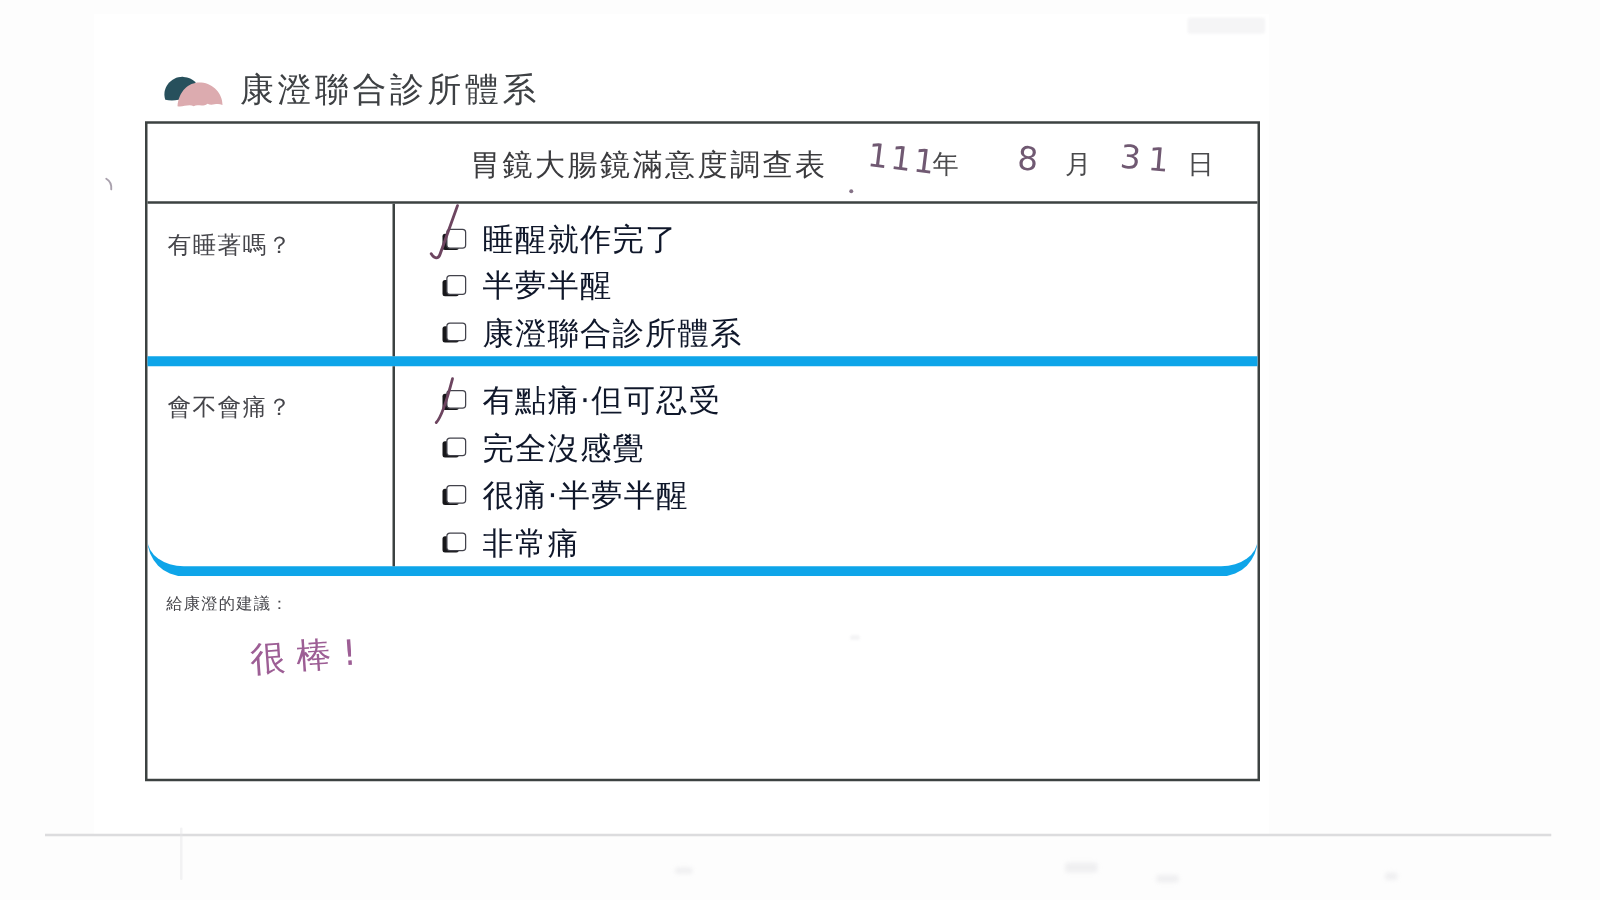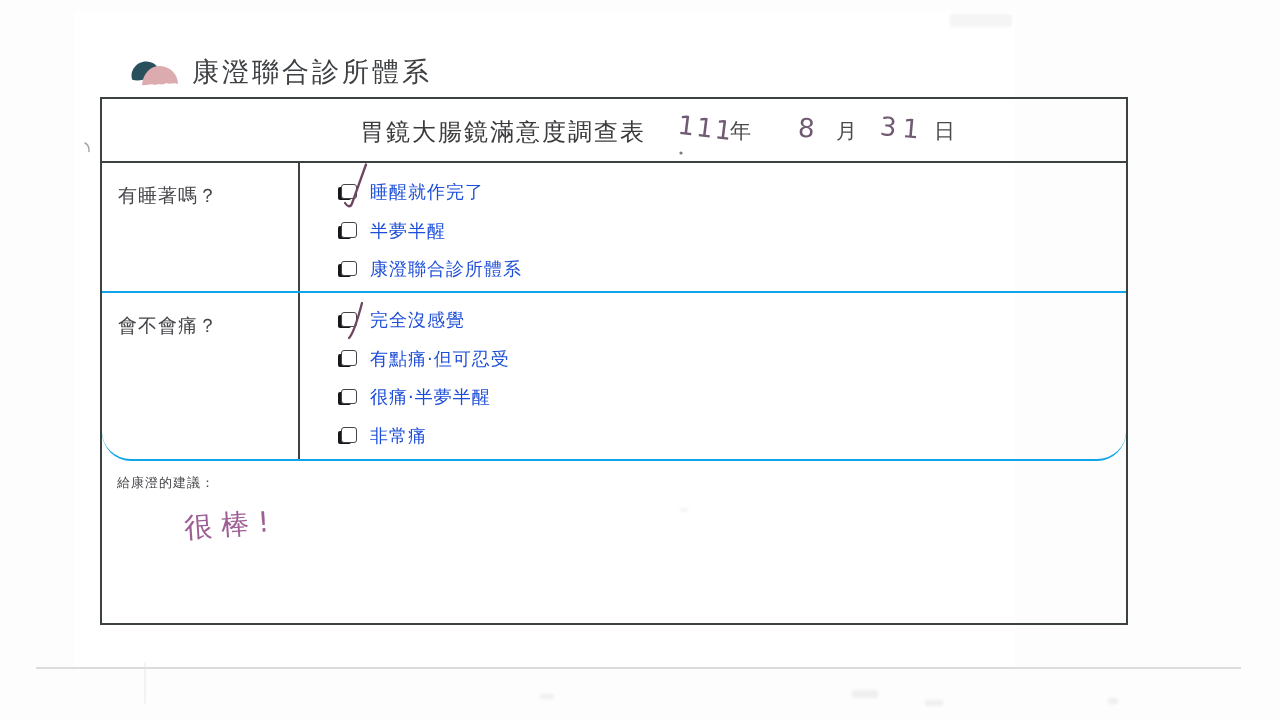--- a/index.html
+++ b/index.html
@@ -7,44 +7,44 @@
               font-family:"DejaVu Sans","Liberation Sans",sans-serif; }
   .screen { position:relative; width:1280px; height:720px; background:#fdfdfd; }
   .paper { position:absolute; left:75px; top:11px; width:940px; height:657px; background:#ffffff; }
 
   
   .logo { position:absolute; left:128px; top:54px; display:flex; align-items:center; gap:10px; }
   .logo-icon { width:54px; height:36px; }
   .clinic-name { font-size:27px; font-weight:500; letter-spacing:3px; color:#3e4144; }
 
   
-  .form-table { position:absolute; left:100px; top:97px; width:1028px; height:528px;
+  .form-table { position:absolute; left:116px; top:97px; width:892px; height:528px;
                 border:2px solid #3c4241; background:transparent; }
   .title-row { position:relative; height:64px; border-bottom:2px solid #3c4241; }
   .form-title { position:absolute; left:258px; top:17px; font-size:24px; font-weight:500;
                 letter-spacing:2px; color:#3b3b3e; }
   .date-part { position:absolute; font-size:21px; color:#4a4a4c; top:18px; }
   .dp-year-label  { left:628px; }
   .dp-month-label { left:734px; }
   .dp-day-label   { left:832px; }
   .hw { font-size:26px; color:#705972; top:14px; }
   .hw-year  { left:576px; transform:rotate(7deg); letter-spacing:2px; }
   .hw-month { left:696px; transform:rotate(4deg); }
   .hw-day   { left:778px; transform:rotate(5deg); letter-spacing:6px; }
 
-  .q-row { display:flex; border-bottom:2px solid #0ea5e9; }
+  .q-row { display:flex; border-bottom:8px solid #0ea5e9; }
   .q-row-1 { height:130px; }
   .q-row-2 { height:168px;border-radius:29px; }
   .q-label-cell { width:198px; border-right:2px solid #3c4241; padding:20px 0 0 16px; }
   .q-label { font-size:19px; color:#45454a; letter-spacing:1px; }
   .q-options-cell { flex:1; padding-left:40px; display:flex; flex-direction:column; }
   .q-row-1 .q-options-cell { padding-top:10px; }
   .q-row-2 .q-options-cell { padding-top:8px; }
   .option { display:flex; align-items:center; height:38.5px; gap:13px; position:relative; }
-  .option-label { font-size:18px; color:#1d4ed8; letter-spacing:1px; }
+  .option-label { font-size:25px; color:#0f172a; letter-spacing:1px; }
 
   
   .checkbox { position:relative; width:17px; height:17px; flex:0 0 17px; }
   .checkbox::before { content:""; position:absolute; left:-2.5px; top:3.5px; width:13px; height:13px;
                       background:#17171a; border-radius:2px; }
   .checkbox::after  { content:""; position:absolute; left:1px; top:0; width:13.5px; height:13.5px;
                       background:#ffffff; border:1.9px solid #43434c; border-radius:3px; }
 
   .s-row { position:relative; height:158px; }
   .s-label { position:absolute; left:15px; top:13px; font-size:13px; color:#45454a; letter-spacing:1px; }
@@ -112,25 +112,25 @@
       </div>
     </div>
 
     <div class="q-row q-row-2">
       <div class="q-label-cell">
         <span class="q-label">會不會痛？</span>
       </div>
       <div class="q-options-cell">
         <div class="option">
           <span class="checkbox"></span>
-          <span class="option-label">完全沒感覺</span>
+          <span class="option-label">有點痛·但可忍受</span>
         </div>
         <div class="option">
           <span class="checkbox"></span>
-          <span class="option-label">有點痛·但可忍受</span>
+          <span class="option-label">完全沒感覺</span>
         </div>
         <div class="option">
           <span class="checkbox"></span>
           <span class="option-label">很痛·半夢半醒</span>
         </div>
         <div class="option">
           <span class="checkbox"></span>
           <span class="option-label">非常痛</span>
         </div>
       </div>

